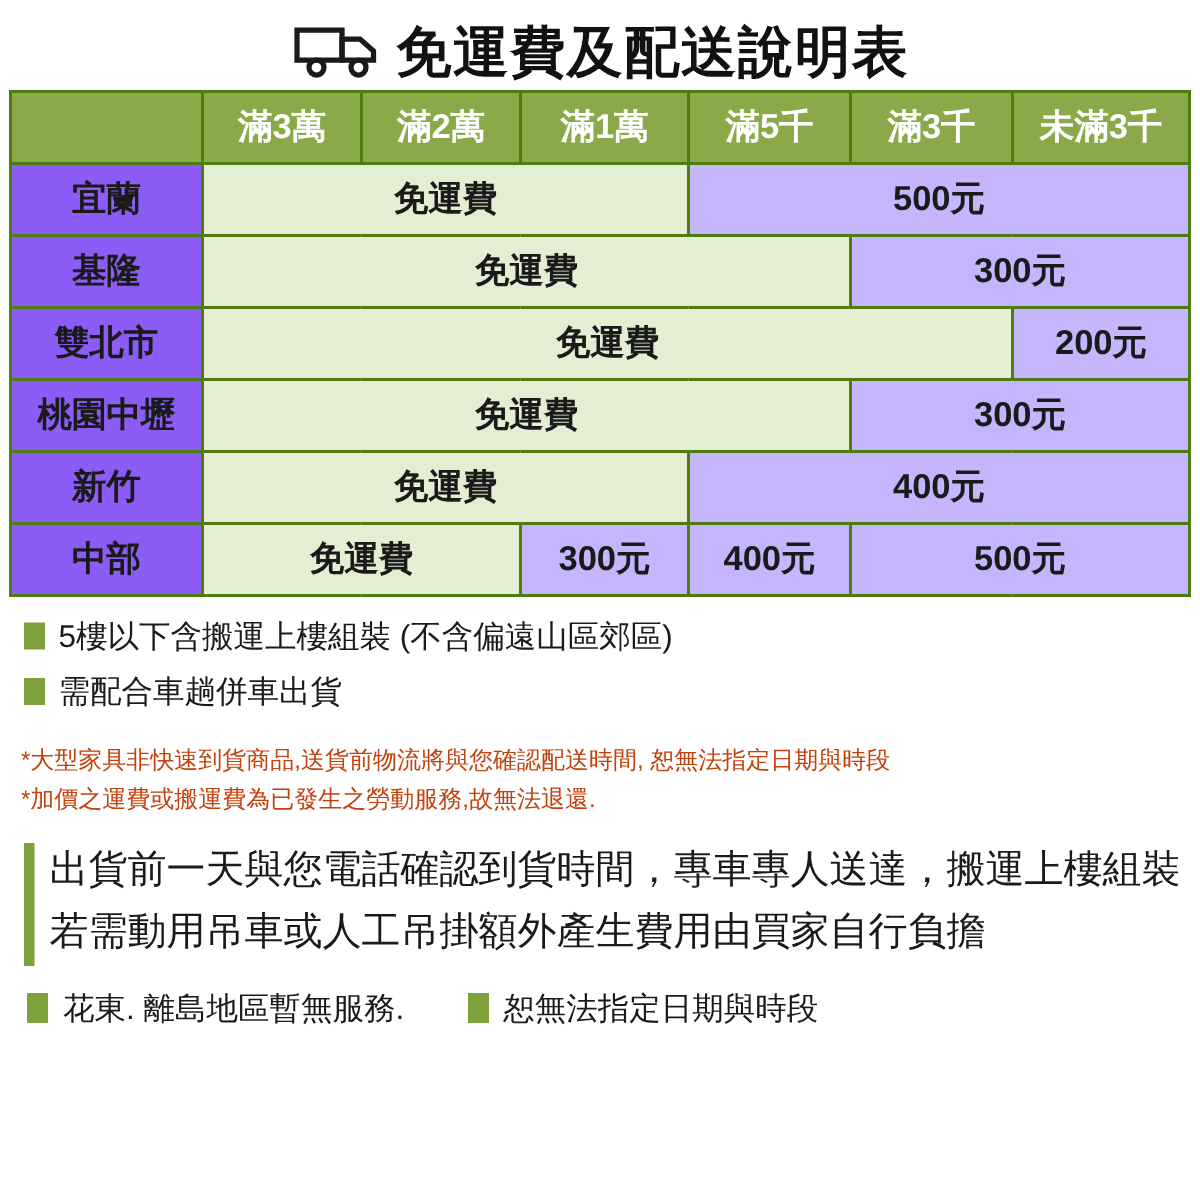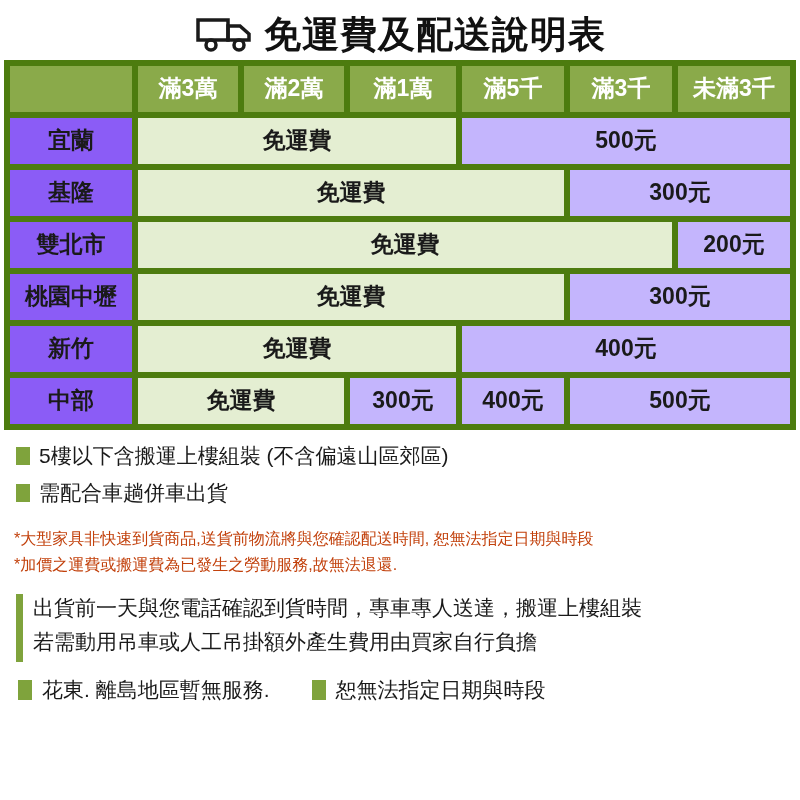--- a/index.html
+++ b/index.html
@@ -45,21 +45,21 @@
   }
 
   
   .ship-table {
     width: 786px;
     margin: 2px auto 0 auto;
     border-collapse: collapse;
     table-layout: fixed;
   }
   .ship-table td, .ship-table th {
-    border: 6px solid #4d7c0f;
+    border: 2px solid #4d7c0f;
     text-align: center;
     vertical-align: middle;
     font-size: 23px;
     font-weight: bold;
     color: #1a1a1a;
     padding: 0;
     height: 46px;
     line-height: 1.1;
   }
   .ship-table thead th {
@@ -121,21 +121,21 @@
     align-items: stretch;
     gap: 10px;
   }
   .green-bar {
     width: 7px;
     background: #7fa33c;
     flex: none;
   }
   .green-lines p {
     margin: 0 0 6px 0;
-    font-size: 21px;
+    font-size: 26px;
     color: #1a1a1a;
     font-family: Liberation Mono, monospace;
   }
 
   
   .footer {
     margin: 14px 0 0 18px;
     display: flex;
     align-items: center;
     gap: 10px;

